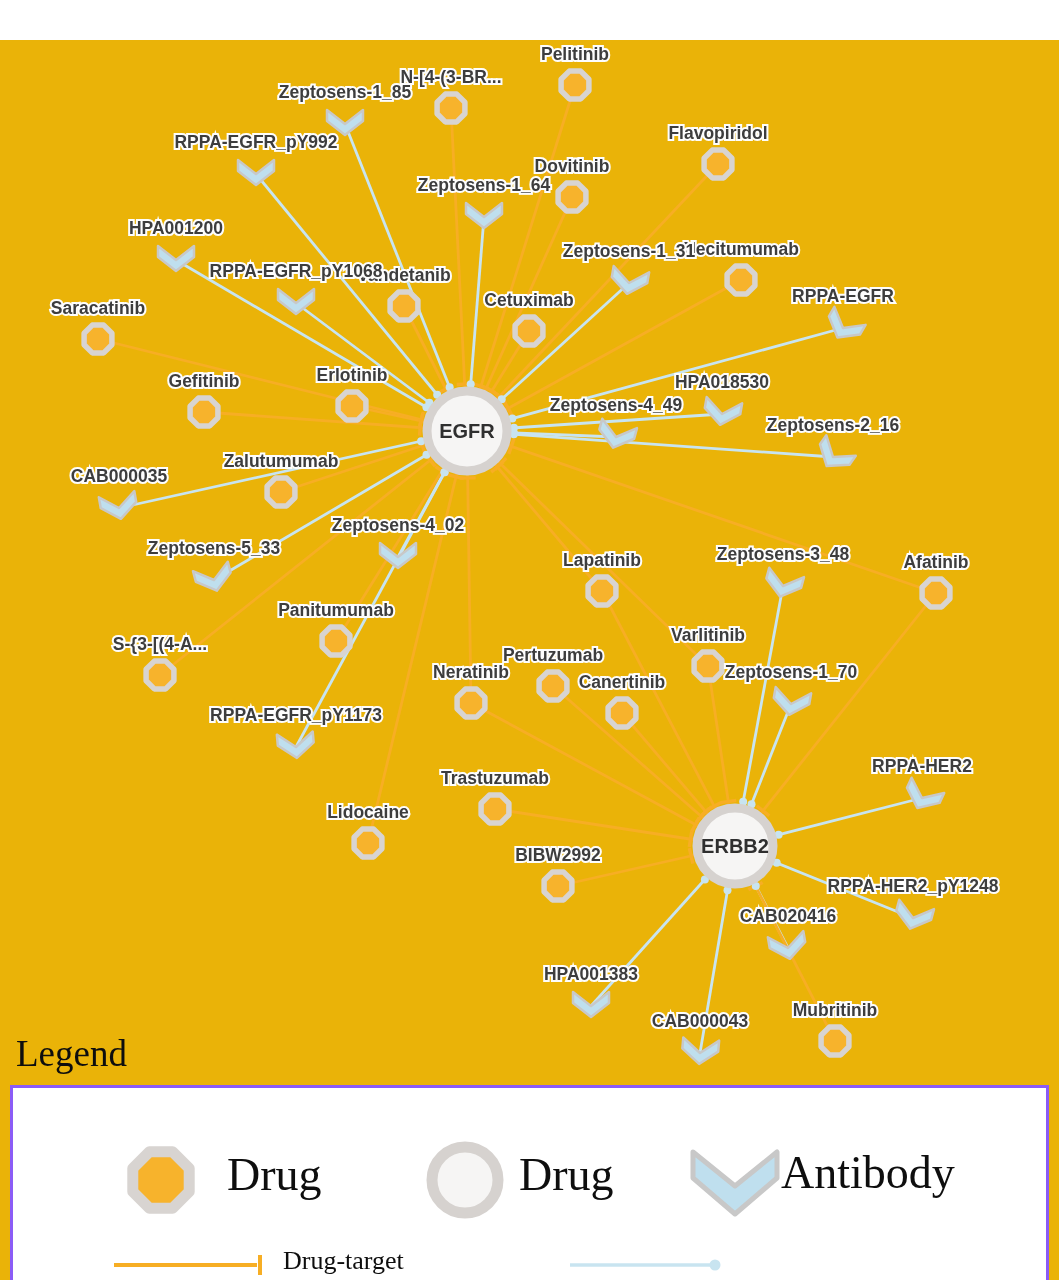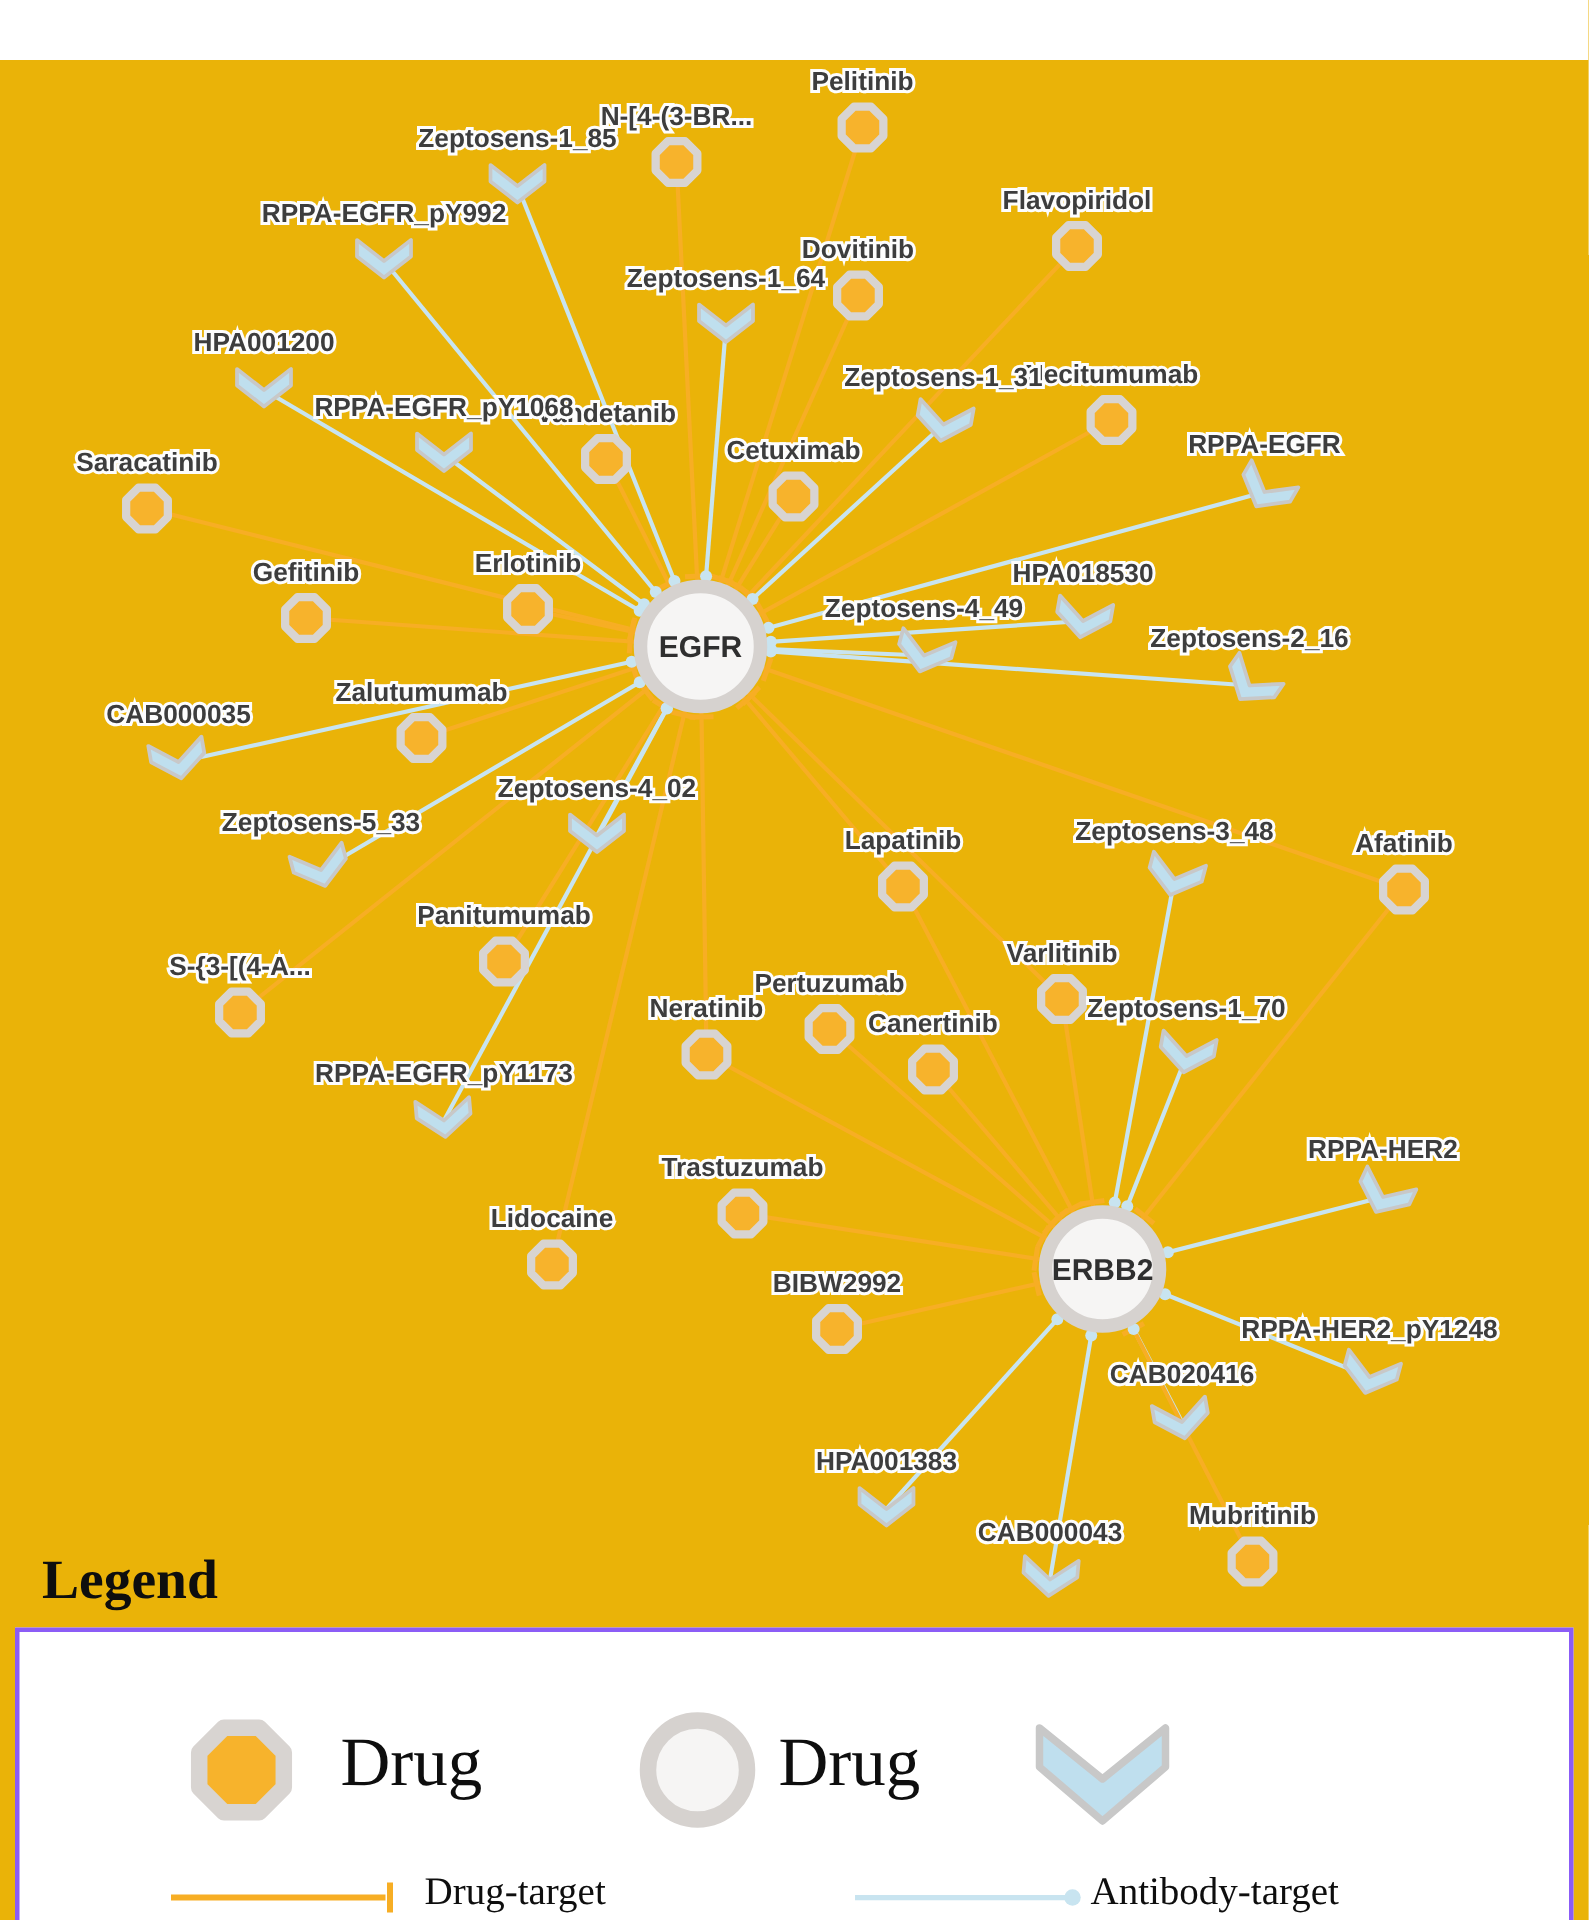--- a/index.html
+++ b/index.html
@@ -23,23 +23,23 @@
     text-anchor:middle;
   }
   .gene-label{
     font-family:"Liberation Sans",sans-serif;
     font-weight:bold;
     font-size:20px;
     fill:#2f2f2f;
     text-anchor:middle;
   }
   .legend-title{
-    position:absolute;left:28px;top:992px;
+    position:absolute;left:16px;top:992px;
     font-family:"Liberation Serif",serif;
-    font-weight:bold;font-size:37px;color:#0e0e0e;
+    font-weight:normal;font-size:37px;color:#0e0e0e;
   }
   .legend-box{
     position:absolute;left:10px;top:1045px;
     width:1033px;height:219px;
     border:3px solid #8b5cf6;background:#ffffff;
   }
   .legend-box .abs{position:absolute;}
   .legend-item-label{
     font-family:"Liberation Serif",serif;
     font-size:46px;color:#0e0e0e;
@@ -265,27 +265,27 @@
     <span class="legend-item-label abs" style="left:214px;top:60px;">Drug</span>
 
     <svg class="abs" style="left:404px;top:44px;" width="96" height="96" viewBox="0 0 96 96">
       <circle cx="48" cy="48" r="33" fill="#F6F5F4" stroke="#D6D2CF" stroke-width="11"></circle>
     </svg>
     <span class="legend-item-label abs" style="left:506px;top:60px;">Drug</span>
 
     <svg class="abs" style="left:672px;top:52px;" width="100" height="86" viewBox="0 0 100 86">
       <path d="M 8 12 L 50 46 L 92 12 L 92 38 L 50 74 L 8 38 Z" fill="#BFDFEE" stroke="#C8C8C8" stroke-width="5" stroke-linejoin="round"></path>
     </svg>
+    <span class="legend-item-label abs" style="left:768px;top:58px;">Antibody</span>
 
     <svg class="abs" style="left:96px;top:164px;" width="170" height="26" viewBox="0 0 170 26">
       <line x1="5" y1="13" x2="148" y2="13" stroke="#F7AE24" stroke-width="4"></line>
       <line x1="151" y1="3" x2="151" y2="23" stroke="#F7AE24" stroke-width="4"></line>
     </svg>
     <span class="legend-edge-label abs" style="left:270px;top:158px;">Drug-target</span>
 
     <svg class="abs" style="left:552px;top:164px;" width="170" height="26" viewBox="0 0 170 26">
       <line x1="5" y1="13" x2="145" y2="13" stroke="#C8E4F0" stroke-width="3.5"></line>
       <circle cx="150" cy="13" r="5.5" fill="#C8E4F0"></circle>
     </svg>
-    <span class="legend-edge-label abs" style="left:714px;top:158px;">Antibody-target</span>
 
   </div>
 </div>
 
 </body></html>

